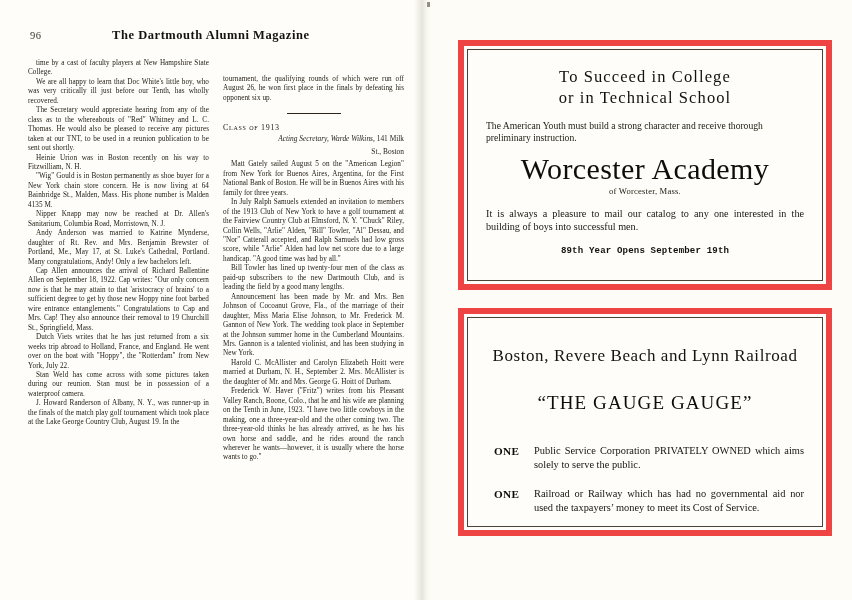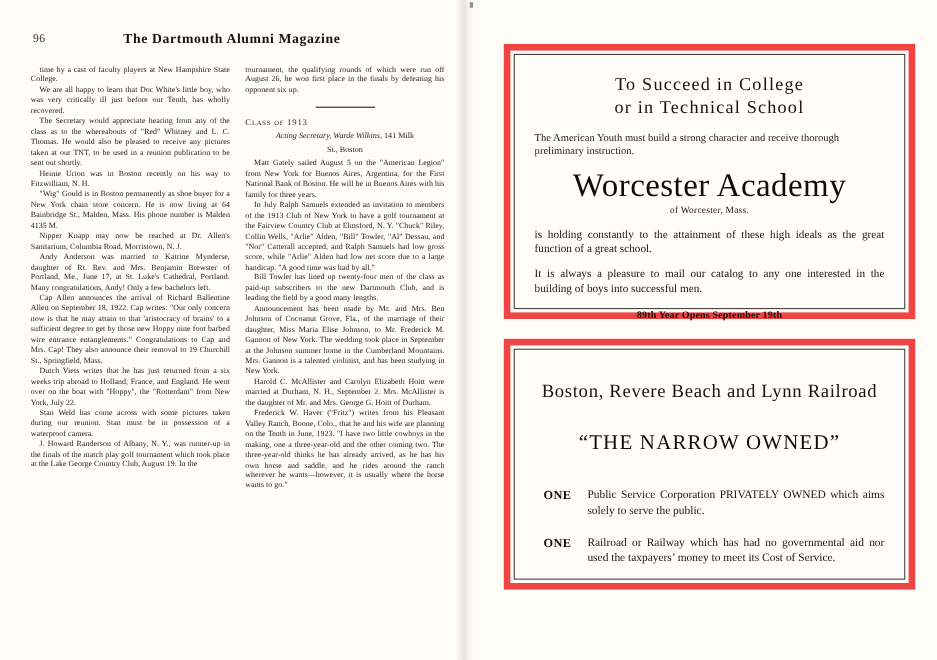--- a/index.html
+++ b/index.html
@@ -70,39 +70,40 @@
     font-size: 7.2px;
     line-height: 9.45px;
     text-align: justify;
     text-indent: 8px;
     letter-spacing: .05px;
     color: #262017;
     hyphens: manual;
   }
   .col p.cont {
     text-indent: 0;
+    margin-top: 16px;
   }
 
   .rule {
     width: 54px;
     height: 0;
     border-top: 1.4px solid #2a241c;
     margin: 10px auto 9px auto;
   }
 
   .class-head {
     text-align: left;
     font-size: 8px;
     letter-spacing: .7px;
     margin: 0 0 2px 0;
     color: #1e1a14;
     font-variant: small-caps;
   }
   .sec-line {
-    text-align: center;
+    text-align: right;
     font-size: 7.4px;
     line-height: 10px;
     margin: 0 0 3px 0;
     color: #221d16;
   }
   .sec-line i {
     font-style: italic;
   }
 
   
@@ -201,20 +202,21 @@
     color: #1a160f;
     margin: 0 0 10px 0;
   }
   .ad-footline {
     text-align: center;
     font-size: 9.1px;
     font-weight: bold;
     letter-spacing: .15px;
     color: #15120d;
     margin: 12px 0 0 0;
+    font-family: Liberation Mono, monospace;
   }
 
   .ng-line1 {
     text-align: center;
     font-size: 17px;
     letter-spacing: .6px;
     color: #16130e;
     margin: 22px 0 0 0;
   }
   .ng-title {
@@ -261,21 +263,21 @@
 
     <div class="columns">
 
       <div class="col">
         <p>time by a cast of faculty players at New Hampshire State College.</p>
         <p>We are all happy to learn that Doc White's little boy, who was very critically ill just before our Tenth, has wholly recovered.</p>
         <p>The Secretary would appreciate hearing from any of the class as to the whereabouts of "Red" Whitney and L. C. Thomas. He would also be pleased to receive any pictures taken at our TNT, to be used in a reunion publication to be sent out shortly.</p>
         <p>Heinie Urion was in Boston recently on his way to Fitzwilliam, N. H.</p>
         <p>"Wig" Gould is in Boston permanently as shoe buyer for a New York chain store concern. He is now living at 64 Bainbridge St., Malden, Mass. His phone number is Malden 4135 M.</p>
         <p>Nipper Knapp may now be reached at Dr. Allen's Sanitarium, Columbia Road, Morristown, N. J.</p>
-        <p>Andy Anderson was married to Katrine Mynderse, daughter of Rt. Rev. and Mrs. Benjamin Brewster of Portland, Me., June 17, at St. Luke's Cathedral, Portland. Many congratulations, Andy! Only a few bachelors left.</p>
+        <p>Andy Anderson was married to Katrine Mynderse, daughter of Rt. Rev. and Mrs. Benjamin Brewster of Portland, Me., May 17, at St. Luke's Cathedral, Portland. Many congratulations, Andy! Only a few bachelors left.</p>
         <p>Cap Allen announces the arrival of Richard Ballentine Allen on September 18, 1922. Cap writes: "Our only concern now is that he may attain to that 'aristocracy of brains' to a sufficient degree to get by those new Hoppy nine foot barbed wire entrance entanglements." Congratulations to Cap and Mrs. Cap! They also announce their removal to 19 Churchill St., Springfield, Mass.</p>
         <p>Dutch Viets writes that he has just returned from a six weeks trip abroad to Holland, France, and England. He went over on the boat with "Hoppy", the "Rotterdam" from New York, July 22.</p>
         <p>Stan Weld has come across with some pictures taken during our reunion. Stan must be in possession of a waterproof camera.</p>
         <p>J. Howard Randerson of Albany, N. Y., was runner-up in the finals of the match play golf tournament which took place at the Lake George Country Club, August 19. In the</p>
       </div>
 
       <div class="col">
         <p class="cont">tournament, the qualifying rounds of which were run off August 26, he won first place in the finals by defeating his opponent six up.</p>
 
         <div class="rule"></div>
@@ -306,31 +308,30 @@
     <div class="ad" id="ad-worcester">
       <div class="inner-rule"></div>
       <div class="ad-body">
         <div class="ad-head">
           <div>To Succeed in College</div>
           <div>or in Technical School</div>
         </div>
         <p class="ad-lead">The American Youth must build a strong character and receive thorough preliminary instruction.</p>
         <div class="ad-bigname">Worcester Academy</div>
         <div class="ad-sub">of Worcester, Mass.</div>
-        <p class="ad-para">is holding constantly to the attainment of these high ideals as the great function of a great school.</p>
         <p class="ad-para">It is always a pleasure to mail our catalog to any one interested in the building of boys into successful men.</p>
         <div class="ad-footline">89th Year Opens September 19th</div>
       </div>
     </div>
 
     <div class="ad" id="ad-narrowgauge">
       <div class="inner-rule"></div>
       <div class="ad-body">
         <div class="ng-line1">Boston, Revere Beach and Lynn Railroad</div>
-        <div class="ng-title">“THE NARROW OWNED”</div>
+        <div class="ng-title">“THE GAUGE GAUGE”</div>
 
         <div class="ng-item">
           <div class="ng-one">ONE</div>
           <div class="ng-text">Public Service Corporation  PRIVATELY OWNED which aims solely to serve the public.</div>
         </div>
 
         <div class="ng-item">
           <div class="ng-one">ONE</div>
           <div class="ng-text">Railroad or Railway which has had no governmental aid nor used the taxpayers’ money to meet its Cost of Service.</div>
         </div>

